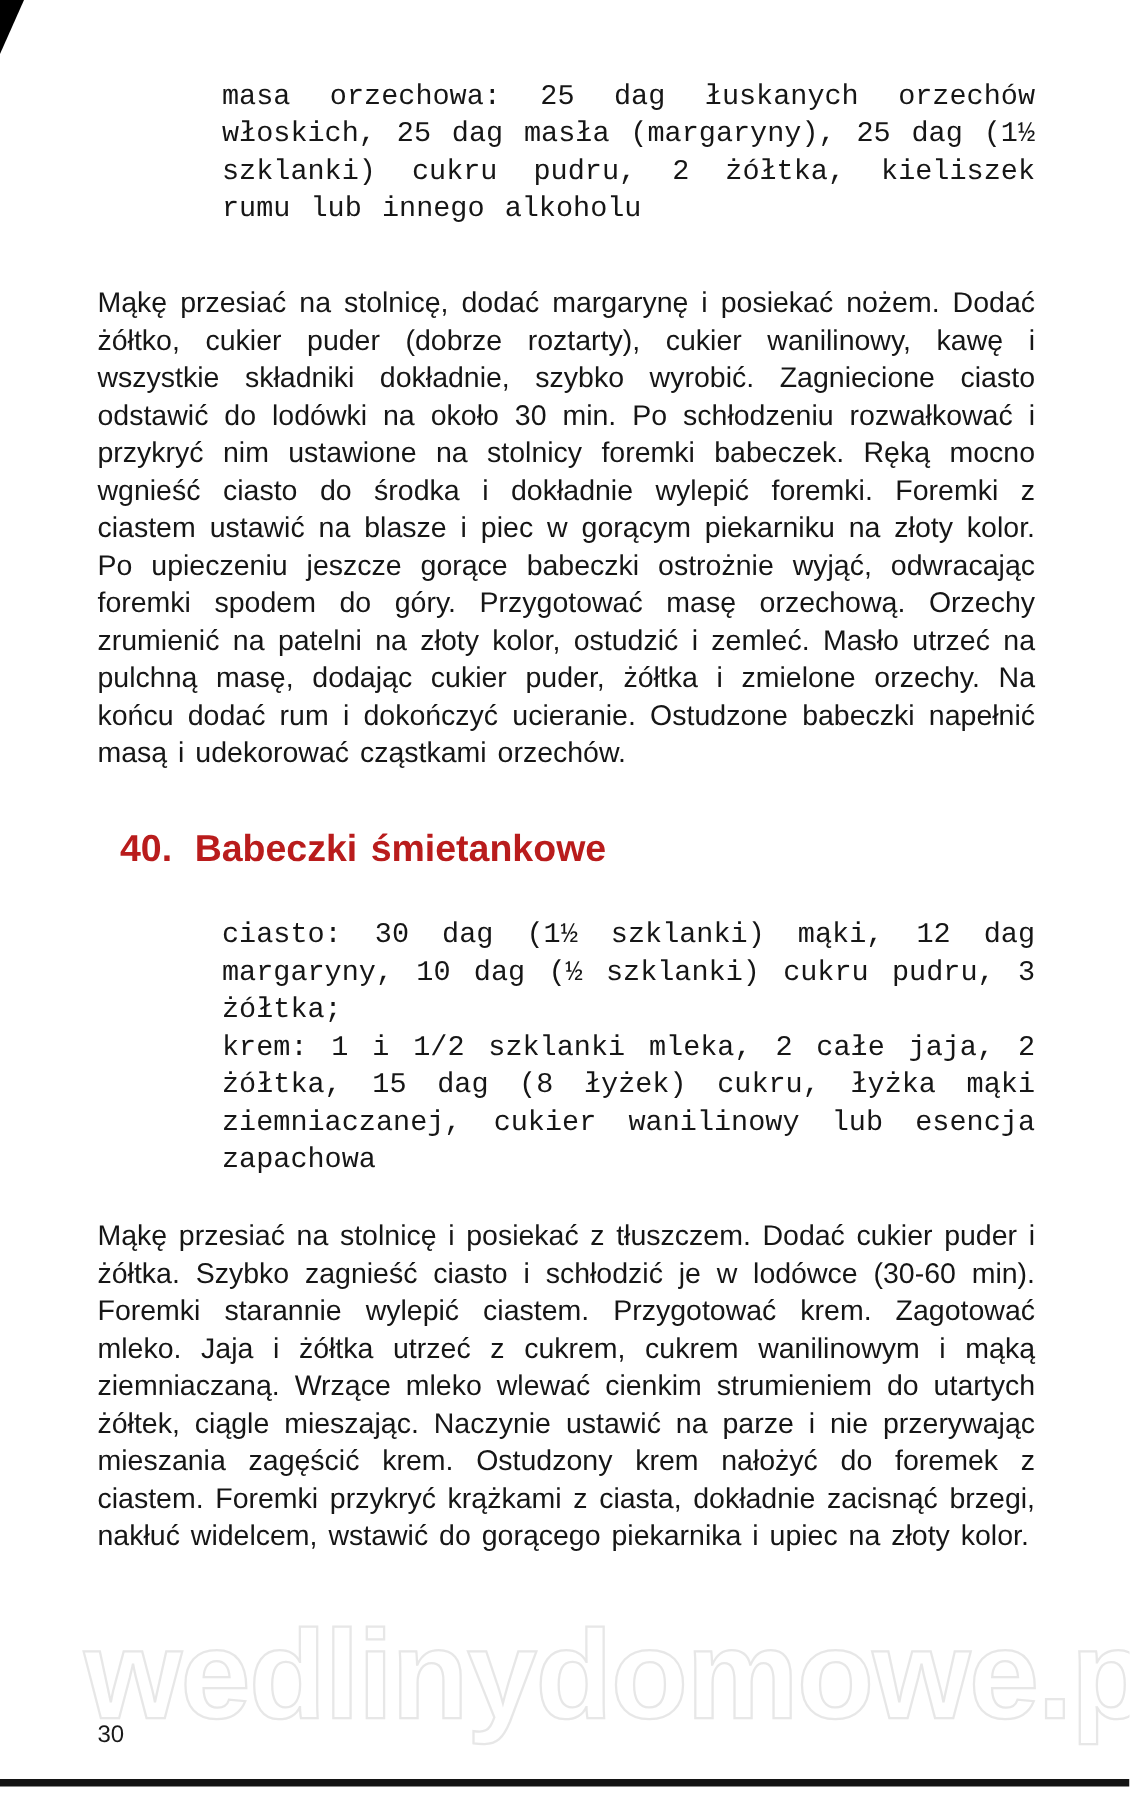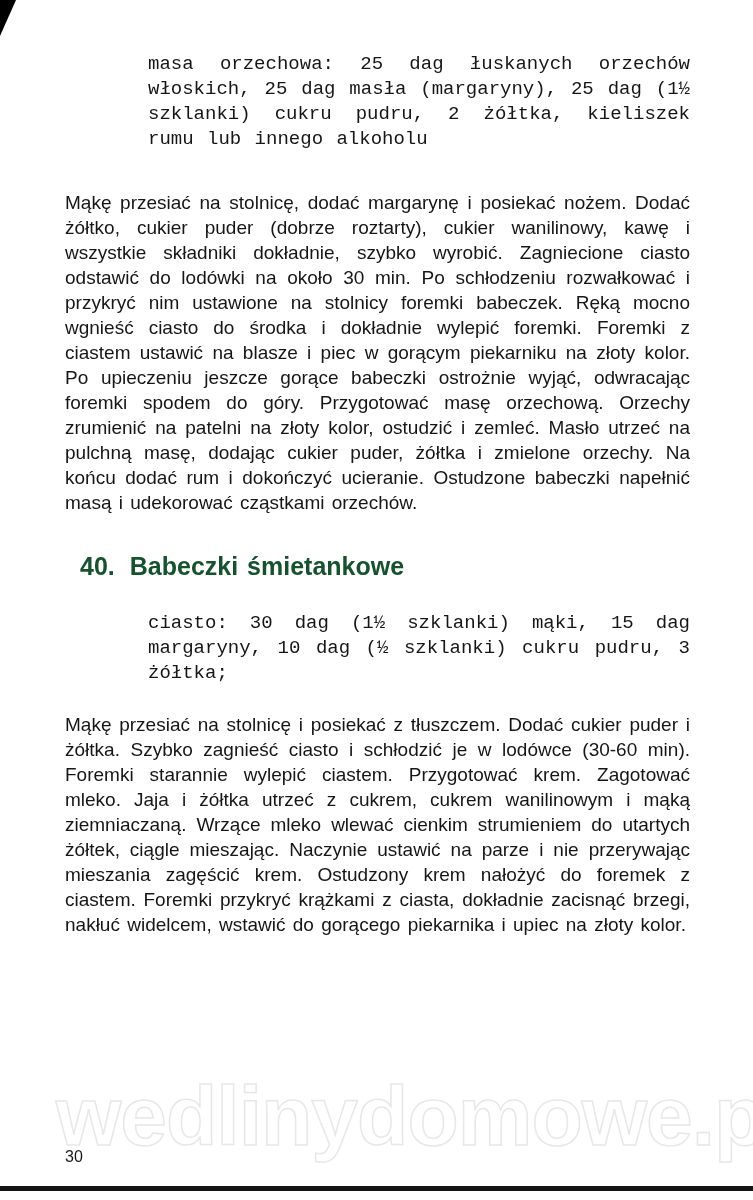--- a/index.html
+++ b/index.html
@@ -40,21 +40,21 @@
   }
   .bodytext {
     margin: 38px 0 0 0;
     text-align: justify;
   }
   .recipe-heading {
     margin: 36px 0 30px 15px;
     font-size: 25px;
     line-height: 30px;
     font-weight: bold;
-    color: #14532d;
+    color: #b91c1c;
   }
   .recipe-heading .num {
     margin-right: 15px;
   }
   .bodytext-second {
     margin-top: 26px;
   }
   .page-number {
     position: absolute;
     left: 65px;
@@ -111,21 +111,22 @@
       <p>masa orzechowa: 25 dag łuskanych orzechów włoskich, 25 dag masła (margaryny), 25 dag (1½ szklanki) cukru pudru, 2 żółtka, kieliszek rumu lub innego alkoholu</p>
     </div>
 
     <p class="bodytext">Mąkę przesiać na stolnicę, dodać margarynę i posiekać nożem. Dodać żółtko, cukier puder (dobrze roztarty), cukier wanilinowy, kawę i wszystkie składniki dokładnie, szybko wyrobić. Zagniecione ciasto odstawić do lodówki na około 30 min. Po schłodzeniu rozwałkować i przykryć nim ustawione na stolnicy foremki babeczek. Ręką mocno wgnieść ciasto do środka i dokładnie wylepić foremki. Foremki z ciastem ustawić na blasze i piec w gorącym piekarniku na złoty kolor. Po upieczeniu jeszcze gorące babeczki ostrożnie wyjąć, odwracając foremki spodem do góry. Przygotować masę orzechową. Orzechy zrumienić na patelni na złoty kolor, ostudzić i zemleć. Masło utrzeć na pulchną masę, dodając cukier puder, żółtka i zmielone orzechy. Na końcu dodać rum i dokończyć ucieranie. Ostudzone babeczki napełnić masą i udekorować cząstkami orzechów.</p>
 
     <h2 class="recipe-heading">
       <span class="num">40.</span><span>Babeczki śmietankowe</span>
     </h2>
 
     <div class="ingredients-block">
-      <p>ciasto: 30 dag (1½ szklanki) mąki, 15 dag margaryny, 10 dag (½ szklanki) cukru pudru, 3 żółtka;</p>
+      <p>ciasto: 30 dag (1½ szklanki) mąki, 12 dag margaryny, 10 dag (½ szklanki) cukru pudru, 3 żółtka;</p>
+      <p>krem: 1 i 1/2 szklanki mleka, 2 całe jaja, 2 żółtka, 15 dag (8 łyżek) cukru, łyżka mąki ziemniaczanej, cukier wanilinowy lub esencja zapachowa</p>
     </div>
 
     <p class="bodytext bodytext-second">Mąkę przesiać na stolnicę i posiekać z tłuszczem. Dodać cukier puder i żółtka. Szybko zagnieść ciasto i schłodzić je w lodówce (30-60 min). Foremki starannie wylepić ciastem. Przygotować krem. Zagotować mleko. Jaja i żółtka utrzeć z cukrem, cukrem wanilinowym i mąką ziemniaczaną. Wrzące mleko wlewać cienkim strumieniem do utartych żółtek, ciągle mieszając. Naczynie ustawić na parze i nie przerywając mieszania zagęścić krem. Ostudzony krem nałożyć do foremek z ciastem. Foremki przykryć krążkami z ciasta, dokładnie zacisnąć brzegi, nakłuć widelcem, wstawić do gorącego piekarnika i upiec na złoty kolor.</p>
 
   </div>
 
   <div class="watermark">wedlinydomowe.pl</div>
 
   <div class="page-number">30</div>
 

